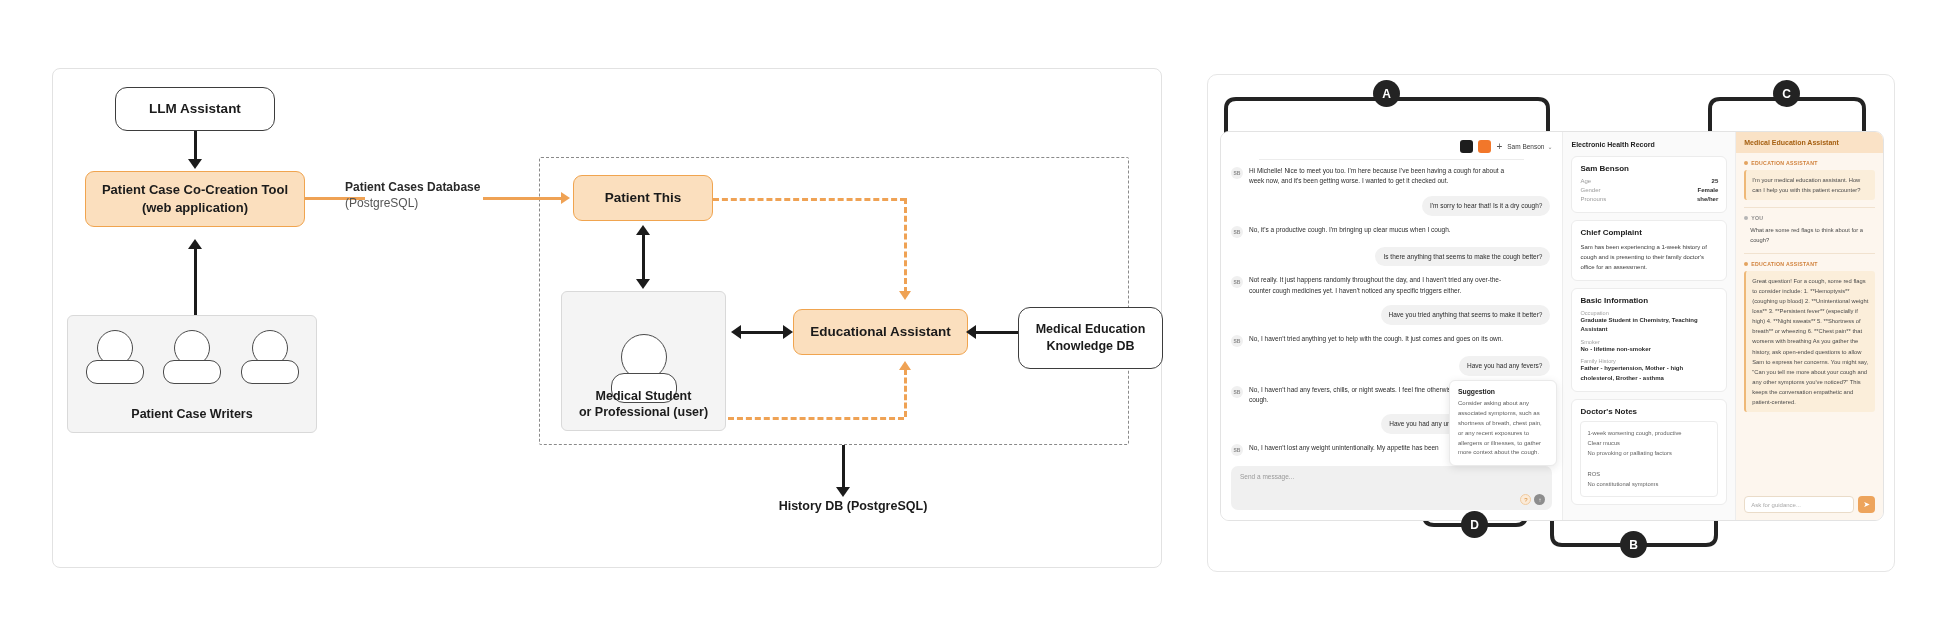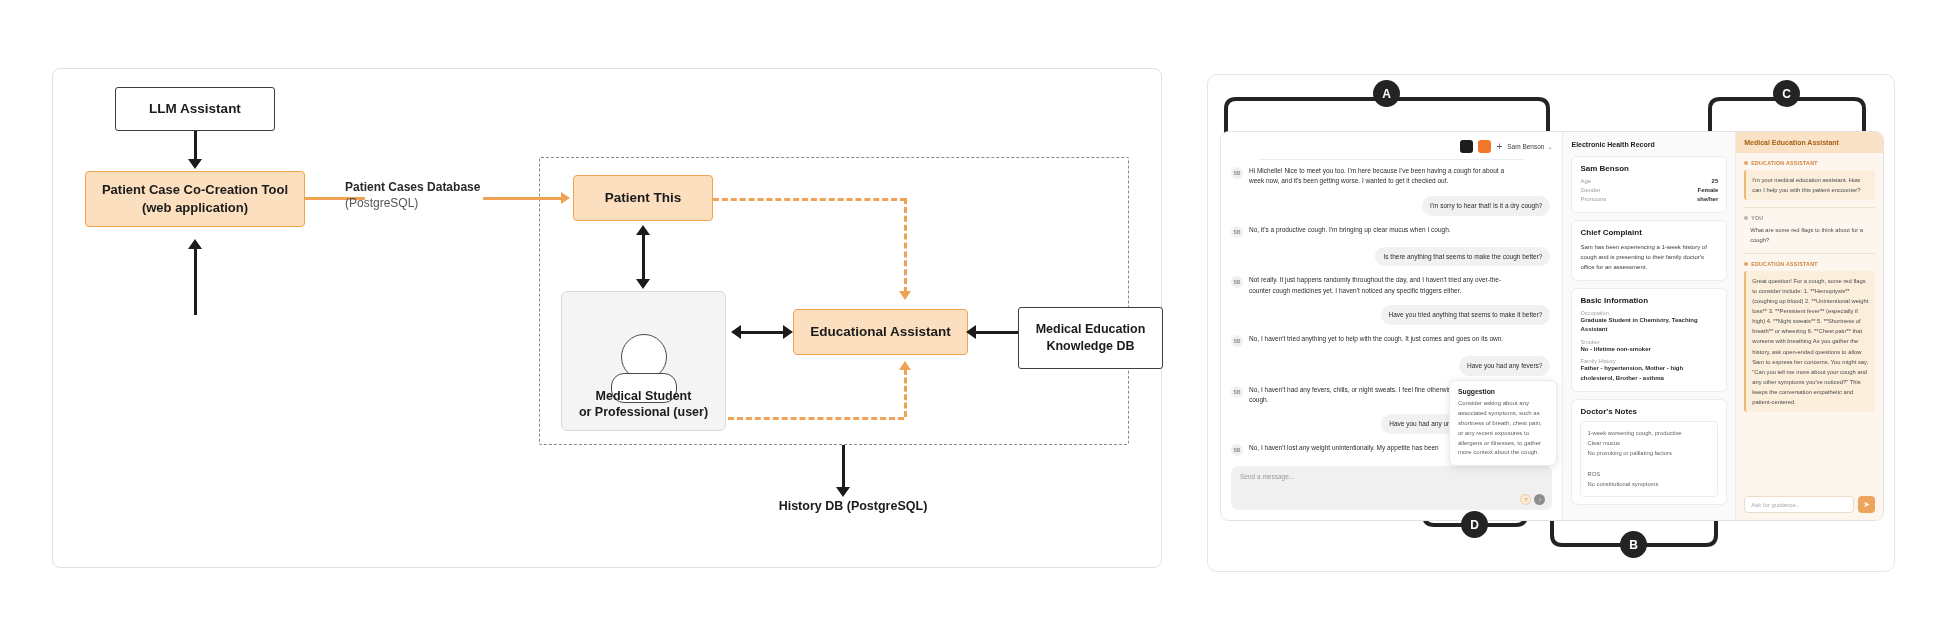--- a/index.html
+++ b/index.html
@@ -17,22 +17,22 @@
     width: 1110px; height: 500px;
     border: 1px solid #e2e2e2; border-radius: 8px; background: #fff;
   }
   .node {
     position: absolute;
     display: flex; align-items: center; justify-content: center;
     text-align: center;
     font-weight: bold; color: #1b1b1b;
     line-height: 1.35;
   }
-  .node-white { background:#fff; border: 1.6px solid #3d3d3d; border-radius: 3px; }
-  .node-orange { background:#fbdfbe; border: 1.6px solid #f0a44f; border-radius: 4px; }
+  .node-white { background:#fff; border: 1.6px solid #3d3d3d; border-radius: 12px; }
+  .node-orange { background:#fbdfbe; border: 1.6px solid #f0a44f; border-radius: 9px; }
   .node-grey { background:#f4f4f4; border: 1px solid #d9d9d9; border-radius: 6px; }
 
   #llm-assistant { left: 62px; top: 18px; width: 160px; height: 44px; font-size: 13.5px; }
   #co-creation-tool { left: 32px; top: 102px; width: 220px; height: 56px; font-size: 13px; }
   #writers-group { left: 14px; top: 246px; width: 250px; height: 118px; }
   #patient-agent { left: 520px; top: 106px; width: 140px; height: 46px; font-size: 13.5px; }
   #student-group { left: 508px; top: 222px; width: 165px; height: 140px; }
   #edu-assistant { left: 740px; top: 240px; width: 175px; height: 46px; font-size: 13.5px; }
   #knowledge-db { left: 965px; top: 238px; width: 145px; height: 62px; font-size: 12.5px; }
 
@@ -214,20 +214,37 @@
     </div>
 
     <div class="ln-o" style="left:252px; top:128px; width:60px; height:2.5px;"></div>
     <div class="edge-label" style="left:292px; top:110px; width:140px;">
       <div class="l1">Patient Cases Database</div>
       <div class="l2">(PostgreSQL)</div>
     </div>
     <div class="ln-o" style="left:430px; top:128px; width:80px; height:2.5px;"></div>
     <div class="arrowhead ah-right-o" style="left:508px; top:123px;"></div>
 
+    <div class="node node-grey" id="writers-group">
+      <div class="people-row">
+        <div class="person">
+            <div class="head"></div>
+            <div class="body"></div>
+          </div>
+        <div class="person">
+            <div class="head"></div>
+            <div class="body"></div>
+          </div>
+        <div class="person">
+            <div class="head"></div>
+            <div class="body"></div>
+          </div>
+      </div>
+      <div class="group-label">Patient Case Writers</div>
+    </div>
 
     <div class="ln" style="left:141px; top:178px; width:2.5px; height:68px;"></div>
     <div class="arrowhead ah-up" style="left:135px; top:170px;"></div>
 
     <div class="node node-orange" id="patient-agent">
       <span>Patient This</span>
     </div>
 
     <div class="dash-o-h" style="left:660px; top:129px; width:193px;"></div>
     <div class="dash-o-v" style="left:851px; top:129px; height:95px;"></div>

